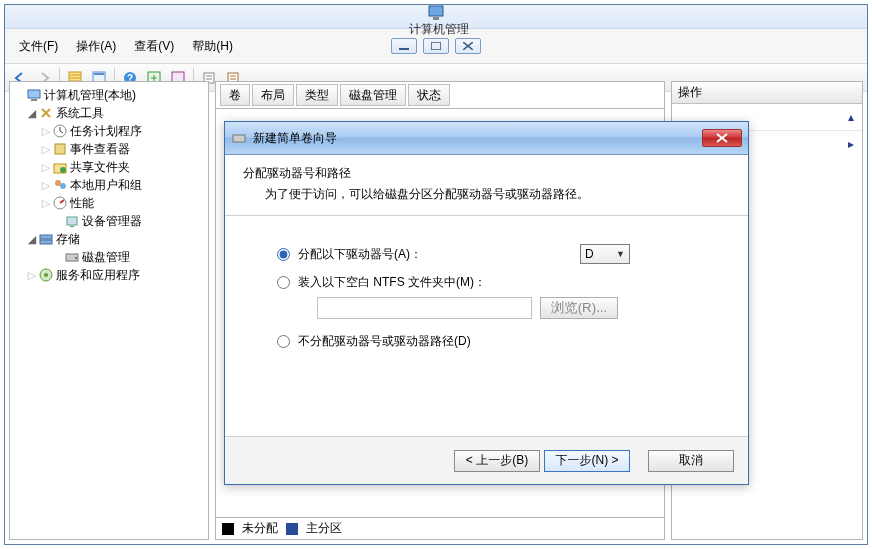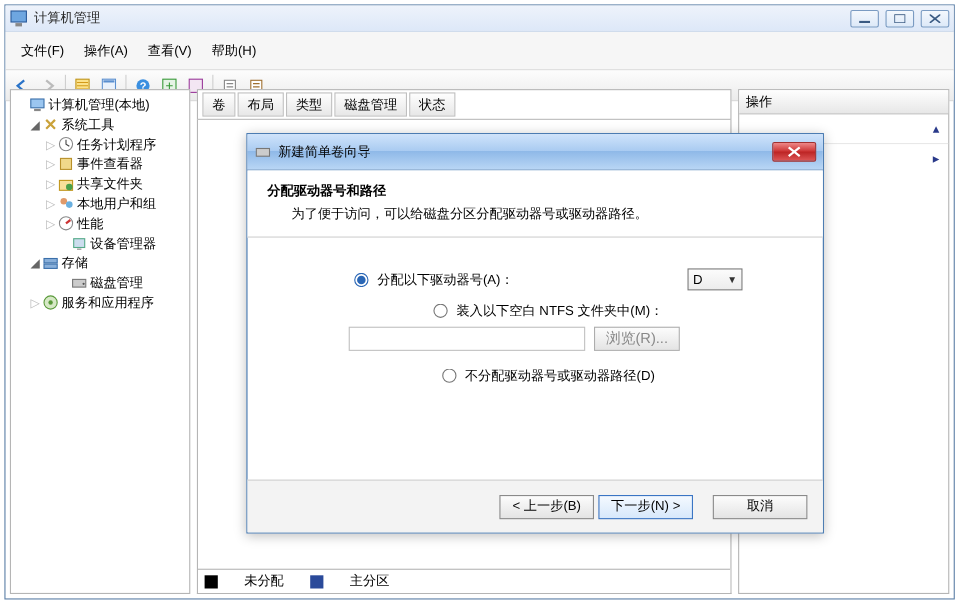--- a/index.html
+++ b/index.html
@@ -19,20 +19,21 @@
     border: 1px solid #5a7ea6;
     background: #fff;
   }
   .titlebar {
     height: 24px;
     background: linear-gradient(#eef3fb, #dde8f8);
     display: flex;
     align-items: center;
     padding: 0 4px;
     border-bottom: 1px solid #c7d6e9;
+    flex-direction: column;
   }
   .titlebar .icon svg { display:block; }
   .titlebar .title { margin-left: 6px; color: #2a2a2a; flex:1; }
   .winbtns { display:flex; gap:6px; }
   .winbtn {
     width: 26px; height: 16px;
     border: 1px solid #7a9bc2;
     background: linear-gradient(#f4f8fd,#dde9f8);
     border-radius: 2px;
     display:flex; align-items:center; justify-content:center;
@@ -61,21 +62,21 @@
     border: 1px solid transparent;
     border-radius: 2px;
   }
   .sep { width:1px; height:20px; background:#cfcfcf; margin:0 2px;}
   .content {
     position:absolute;
     top: 76px; bottom: 4px; left:4px; right:4px;
     display:flex;
   }
   .tree {
-    width: 164px;
+    width: 200px;
     border: 1px solid #b5b5b5;
     background:#fff;
     padding: 4px 2px;
     overflow:hidden;
   }
   .tree-row {
     display:flex; align-items:center;
     height: 18px;
     padding-left: 2px;
     white-space: nowrap;
@@ -97,21 +98,21 @@
     border:1px solid #bfbfbf; background:linear-gradient(#fefefe,#e7e7e7);
     padding: 2px 8px;
   }
   .midfill {
     border:1px solid #b5b5b5; border-top:none; background:#fff;
     flex:1; position:relative; overflow:hidden;
   }
   .legendbar {
     position:absolute; left:0; right:0; bottom:0; height:22px;
     border-top:1px solid #b5b5b5;
-    display:flex; align-items:center; padding:0 6px; gap:24px;
+    display:flex; align-items:center; padding:0 6px; gap:8px;
     background:#fff;
   }
   .sw { width:12px; height:12px; display:inline-block; }
   .rightpanel {
     width: 192px;
     border:1px solid #b5b5b5; background:#fff;
   }
   .rightpanel .hdr {
     height:22px; background:linear-gradient(#fefefe,#e7e7e7);
     border-bottom:1px solid #bfbfbf;
@@ -147,27 +148,27 @@
     width:40px; height:18px; border-radius:2px;
     border:1px solid #a03030;
     background: linear-gradient(#e88,#c33 48%,#b22 49%,#d55);
     display:flex; align-items:center; justify-content:center; color:#fff;
   }
   .wz-header {
     padding: 10px 18px 12px 18px;
     border-bottom:1px solid #d0d0d0;
     background:#fff;
   }
-  .wz-header .h1 { font-weight:bold; }
+  .wz-header .h1 { font-weight:normal; }
   .wz-header .h2 { margin-left: 22px; margin-top:4px; }
   .wz-body {
     flex:1; padding: 28px 28px 8px 52px;
   }
   .opt {
-    display:flex; align-items:center; gap:8px; margin-bottom: 10px; justify-content: center;
+    display:flex; align-items:center; gap:8px; margin-bottom: 10px;
   }
   .opt input[type=radio] { margin:0; accent-color:#2a66b5; }
   .driveselect {
     width:50px; height:20px;
     border:1px solid #7a7a7a; background:linear-gradient(#fcfcfc,#ececec);
     display:flex; align-items:center; justify-content:space-between;
     padding:0 4px; margin-left: 150px;
   }
   .driveselect .dd { font-size:9px; color:#333; }
   .pathinput {

